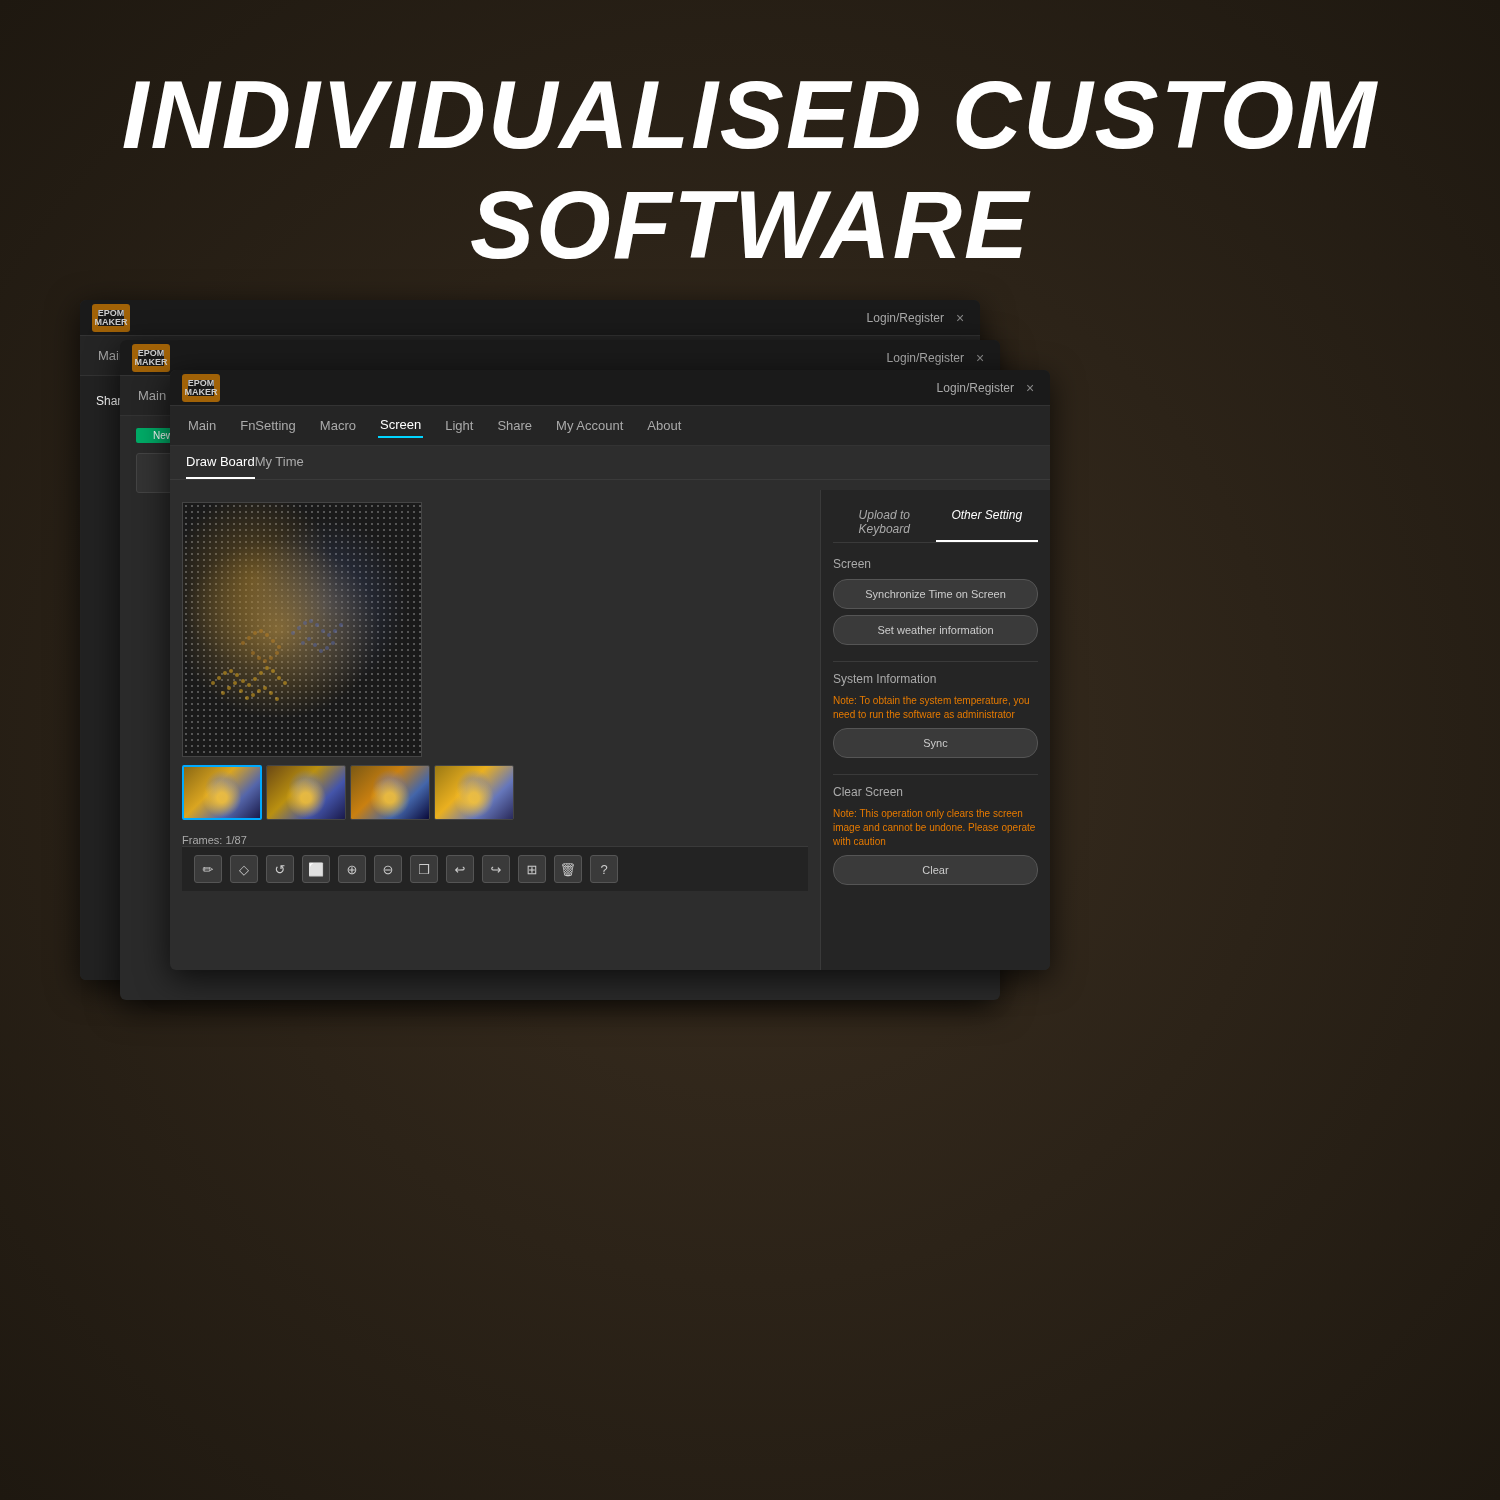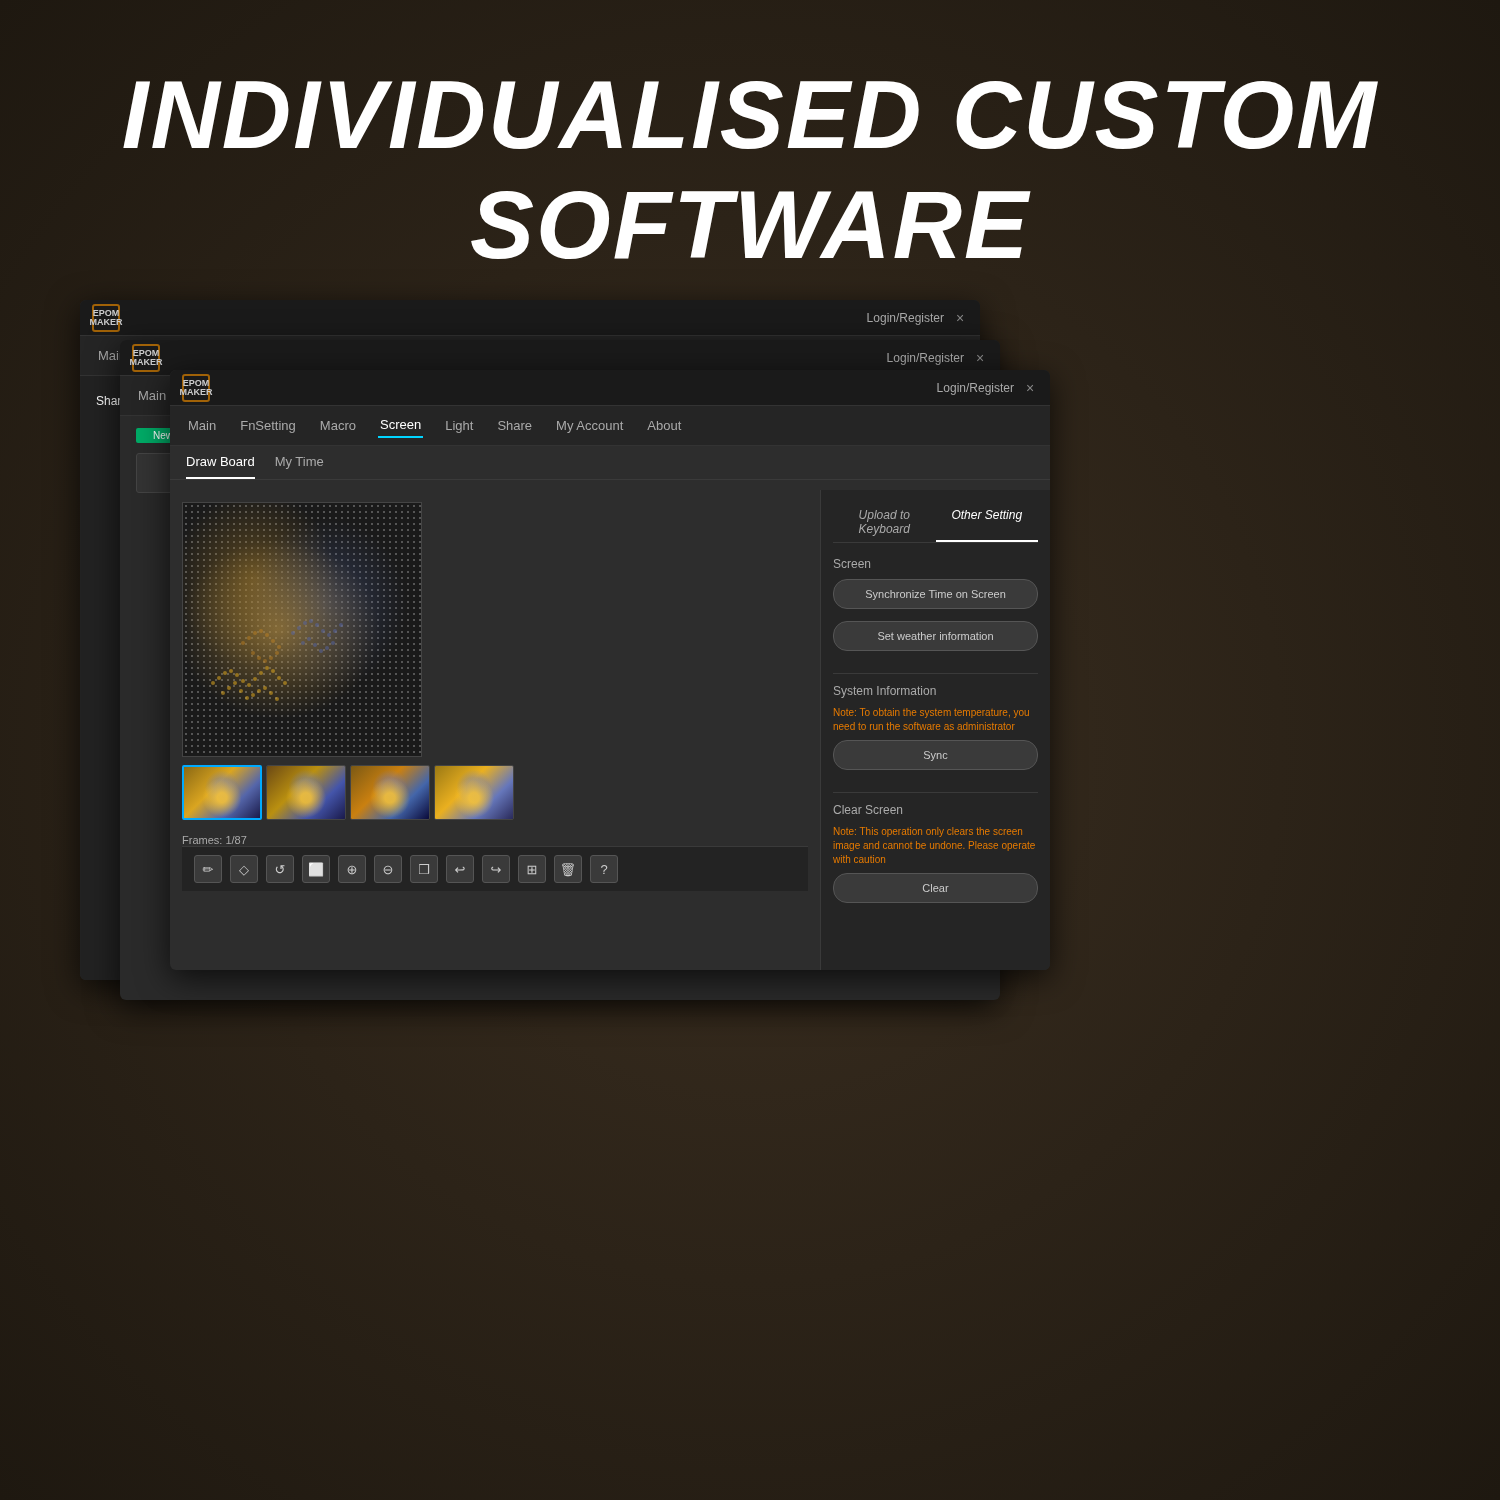--- a/index.html
+++ b/index.html
@@ -53,23 +53,23 @@
       border-bottom: 1px solid #333;
     }
 
     .window-logo {
       display: flex;
       align-items: center;
       gap: 6px;
     }
 
     .logo-box {
-      width: 28px;
+      width: 38px;
       height: 28px;
-      border: 2px solid #a16207;
+      border: 6px solid #a16207;
       border-radius: 3px;
       display: flex;
       align-items: center;
       justify-content: center;
       font-size: 9px;
       font-weight: bold;
       color: #ccc;
       line-height: 1;
       text-align: center;
     }
@@ -159,21 +159,20 @@
     
     .left-panel {
       flex: 1;
       padding: 12px;
       overflow: hidden;
     }
 
     
     .tab-bar {
       display: flex;
-      gap: 20px;
       padding: 8px 16px 0;
       border-bottom: 1px solid #3a3a3a;
       margin-bottom: 10px;
     }
 
     .tab {
       font-size: 13px;
       color: #aaa;
       cursor: pointer;
       padding-bottom: 8px;
@@ -319,21 +318,21 @@
     .panel-btn {
       width: 100%;
       padding: 8px;
       background: #3a3a3a;
       border: 1px solid #555;
       border-radius: 14px;
       color: #ccc;
       font-size: 11px;
       cursor: pointer;
       text-align: center;
-      margin-bottom: 12px;
+      margin-bottom: 6px;
     }
 
     .info-text {
       font-size: 10px;
       color: #e67a00;
       line-height: 1.4;
       margin-bottom: 6px;
     }
 
     .section-divider {

